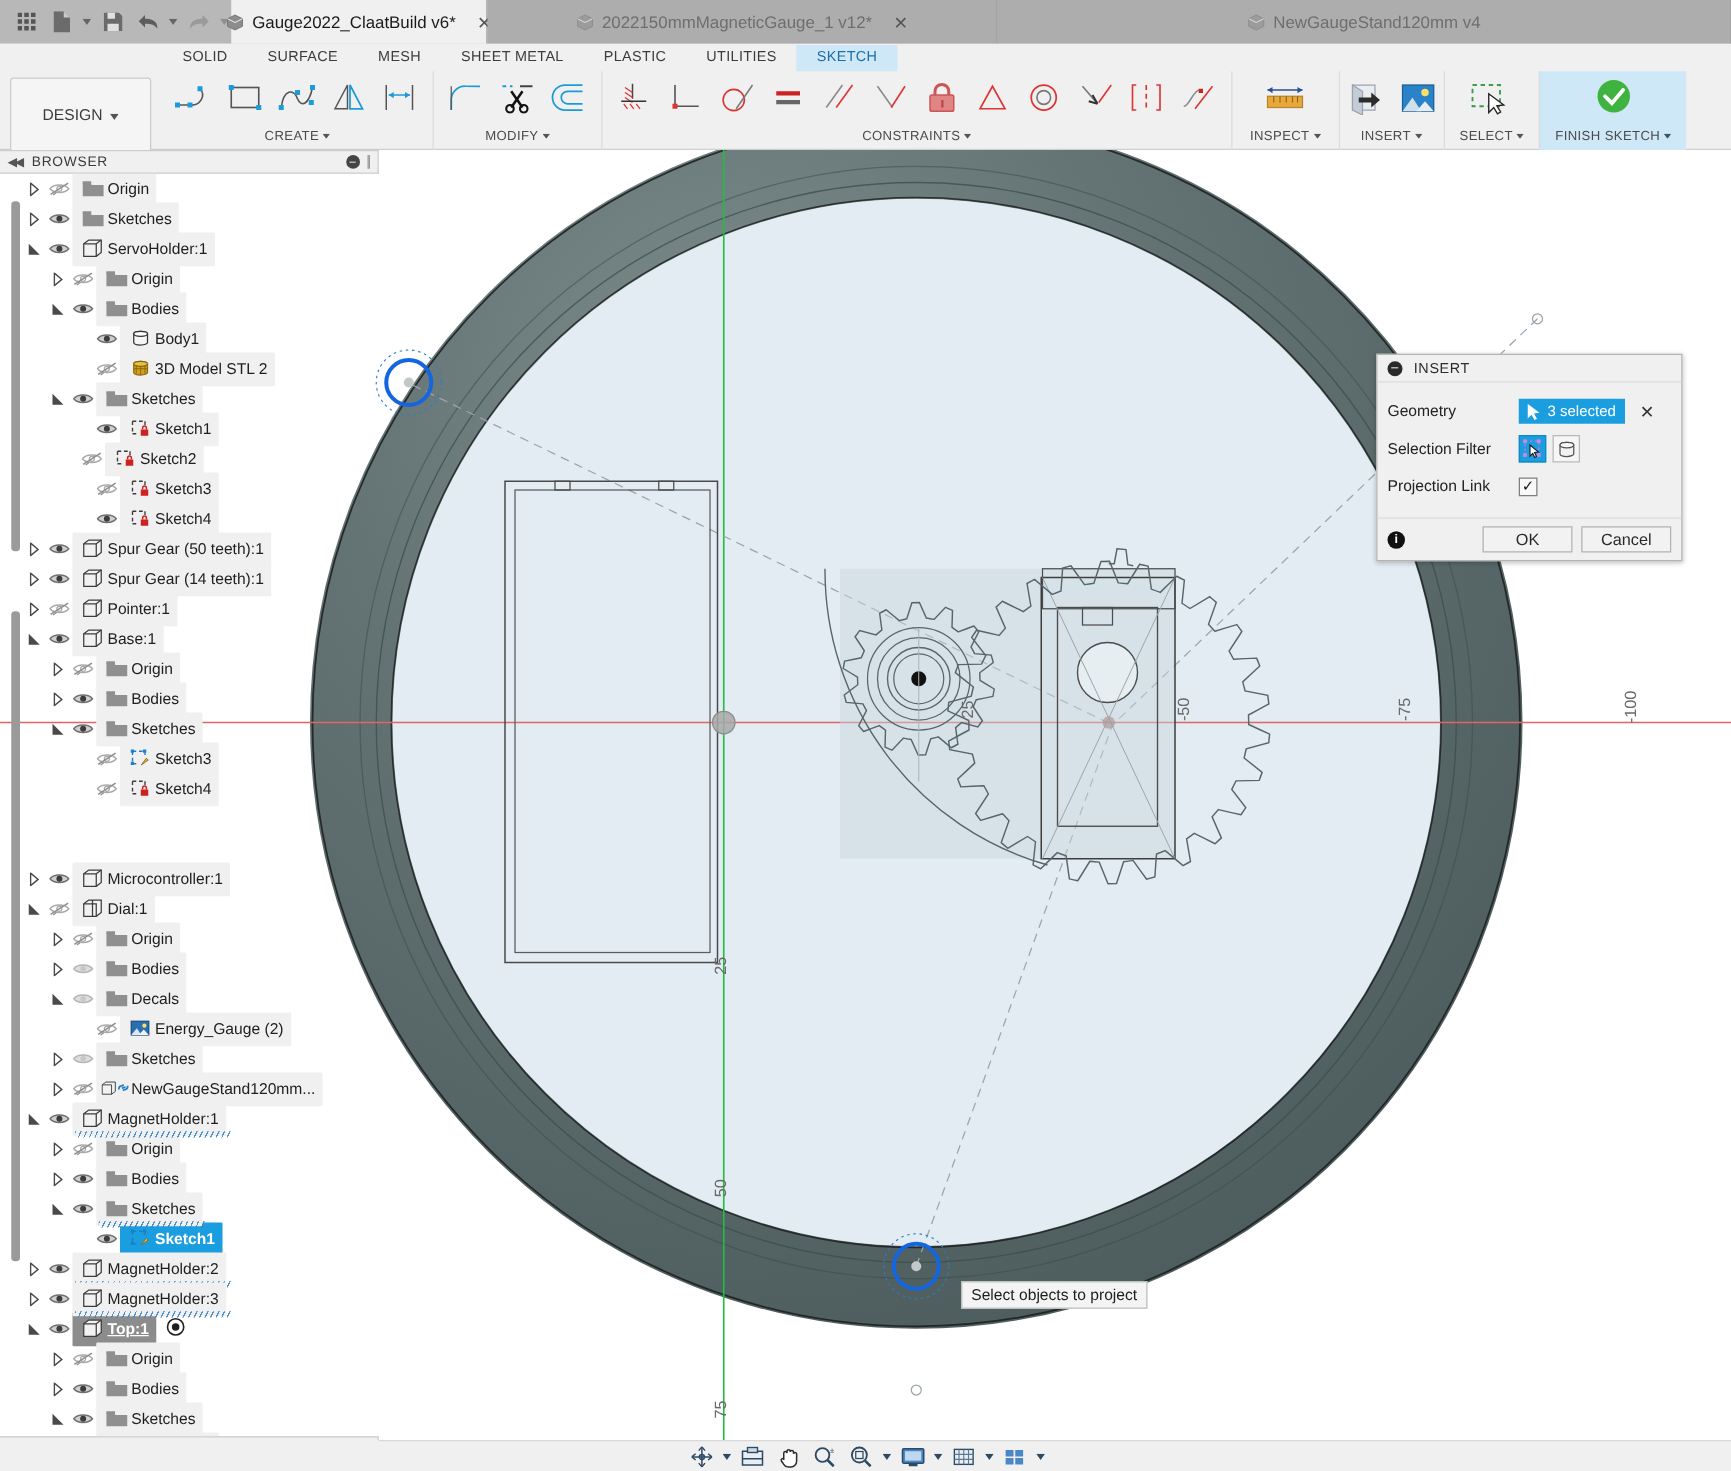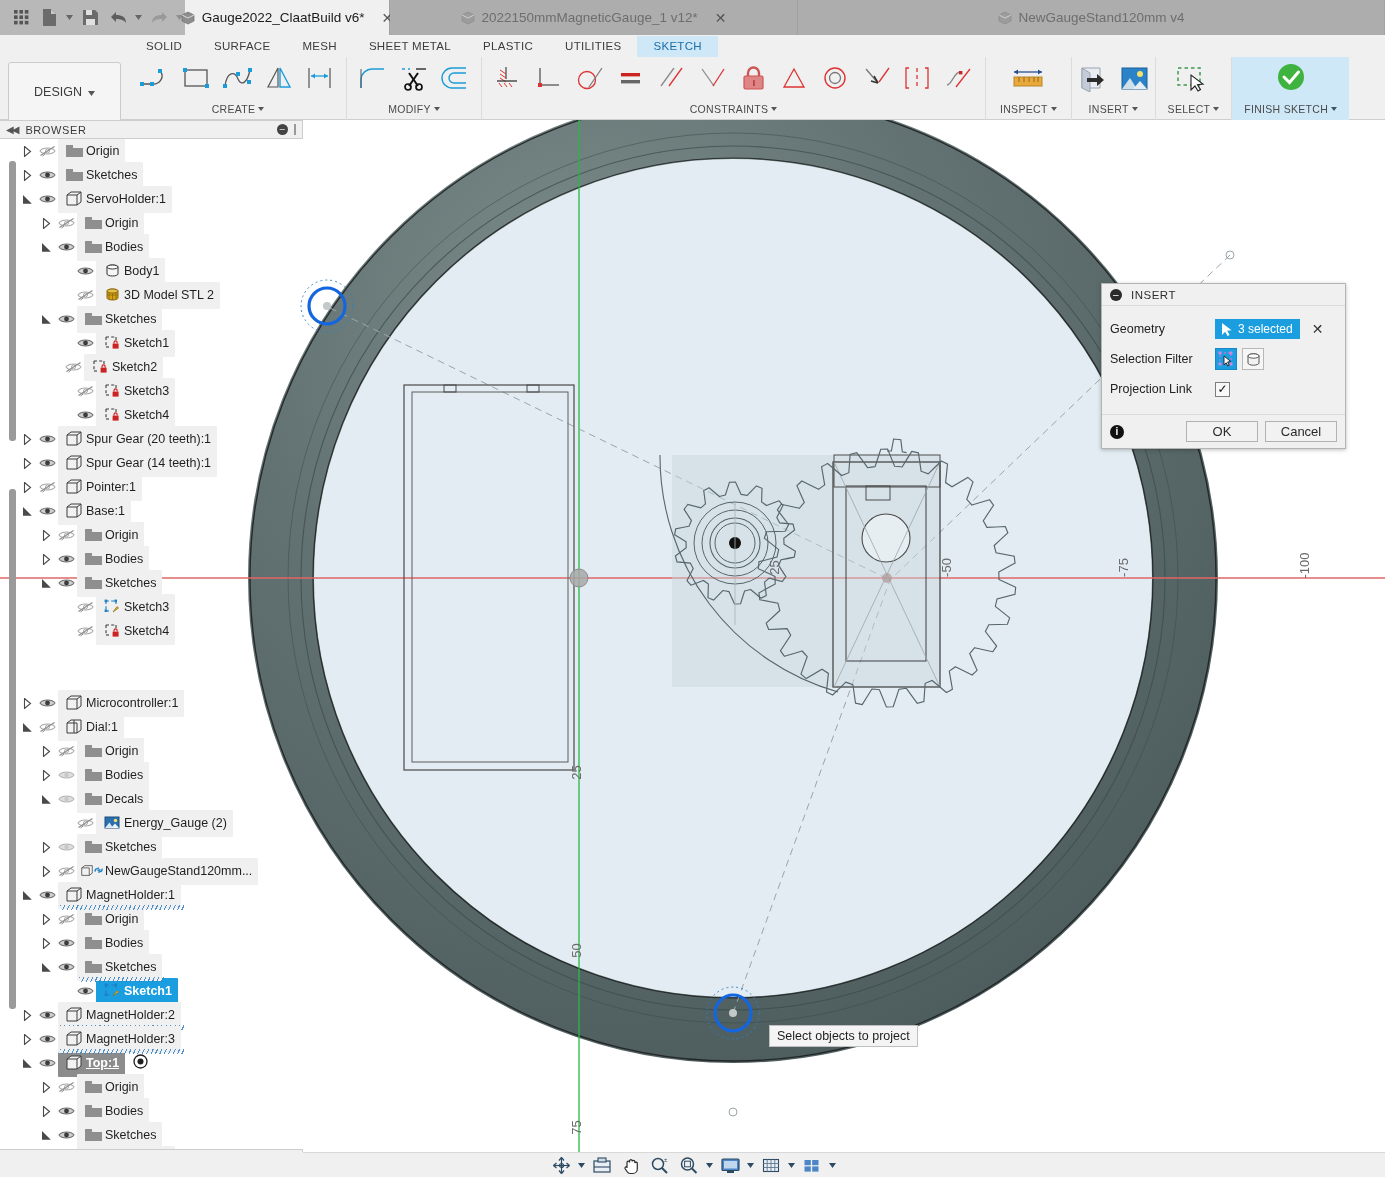--- a/index.html
+++ b/index.html
@@ -989,21 +989,21 @@
             </svg>
           </div>
           <div class="tlabel" style="display: flex; align-items: center;">
             <span class="tico">
               <svg width="16" height="15" viewBox="0 0 16 15">
                 <path d="M1 4 L5 1 L15 1 L15 11 L11 14 L1 14 Z" fill="#f2f2f2" stroke="#3c3c3c" stroke-width="1"></path>
                 <path d="M1 4 L11 4 L11 14" fill="none" stroke="#3c3c3c" stroke-width="1"></path>
                 <path d="M11 4 L15 1" stroke="#3c3c3c" stroke-width="1"></path>
               </svg>
             </span>
-            <span>Spur Gear (20 teeth):1</span>
+            <span>Spur Gear (50 teeth):1</span>
           </div>
         </div>
         <div class="trow" style="padding-left: 18px;">
           <div class="tw">
             <svg width="9" height="11" viewBox="0 0 9 11">
               <path d="M1.5 0.5 L7.5 5.5 L1.5 10.5 Z" fill="none" stroke="#4a4a4a" stroke-width="1.1"></path>
             </svg>
           </div>
           <div class="teye">
             <svg width="17" height="12" viewBox="0 0 17 12">

